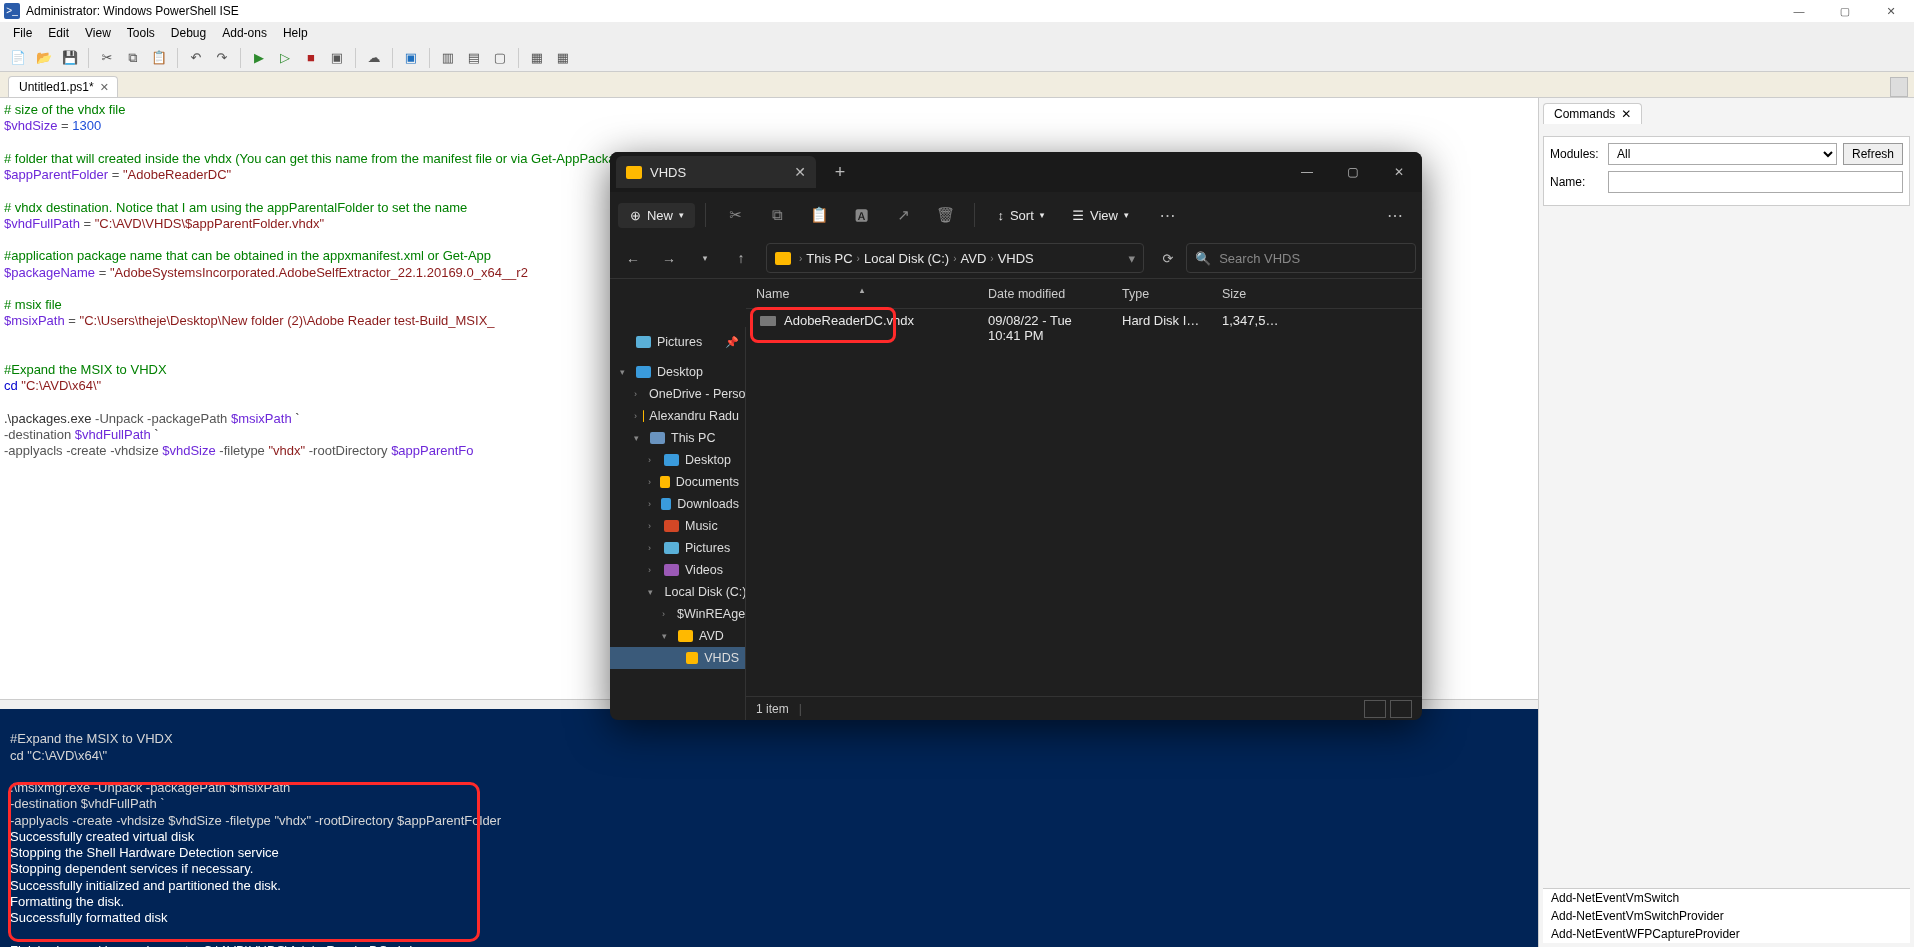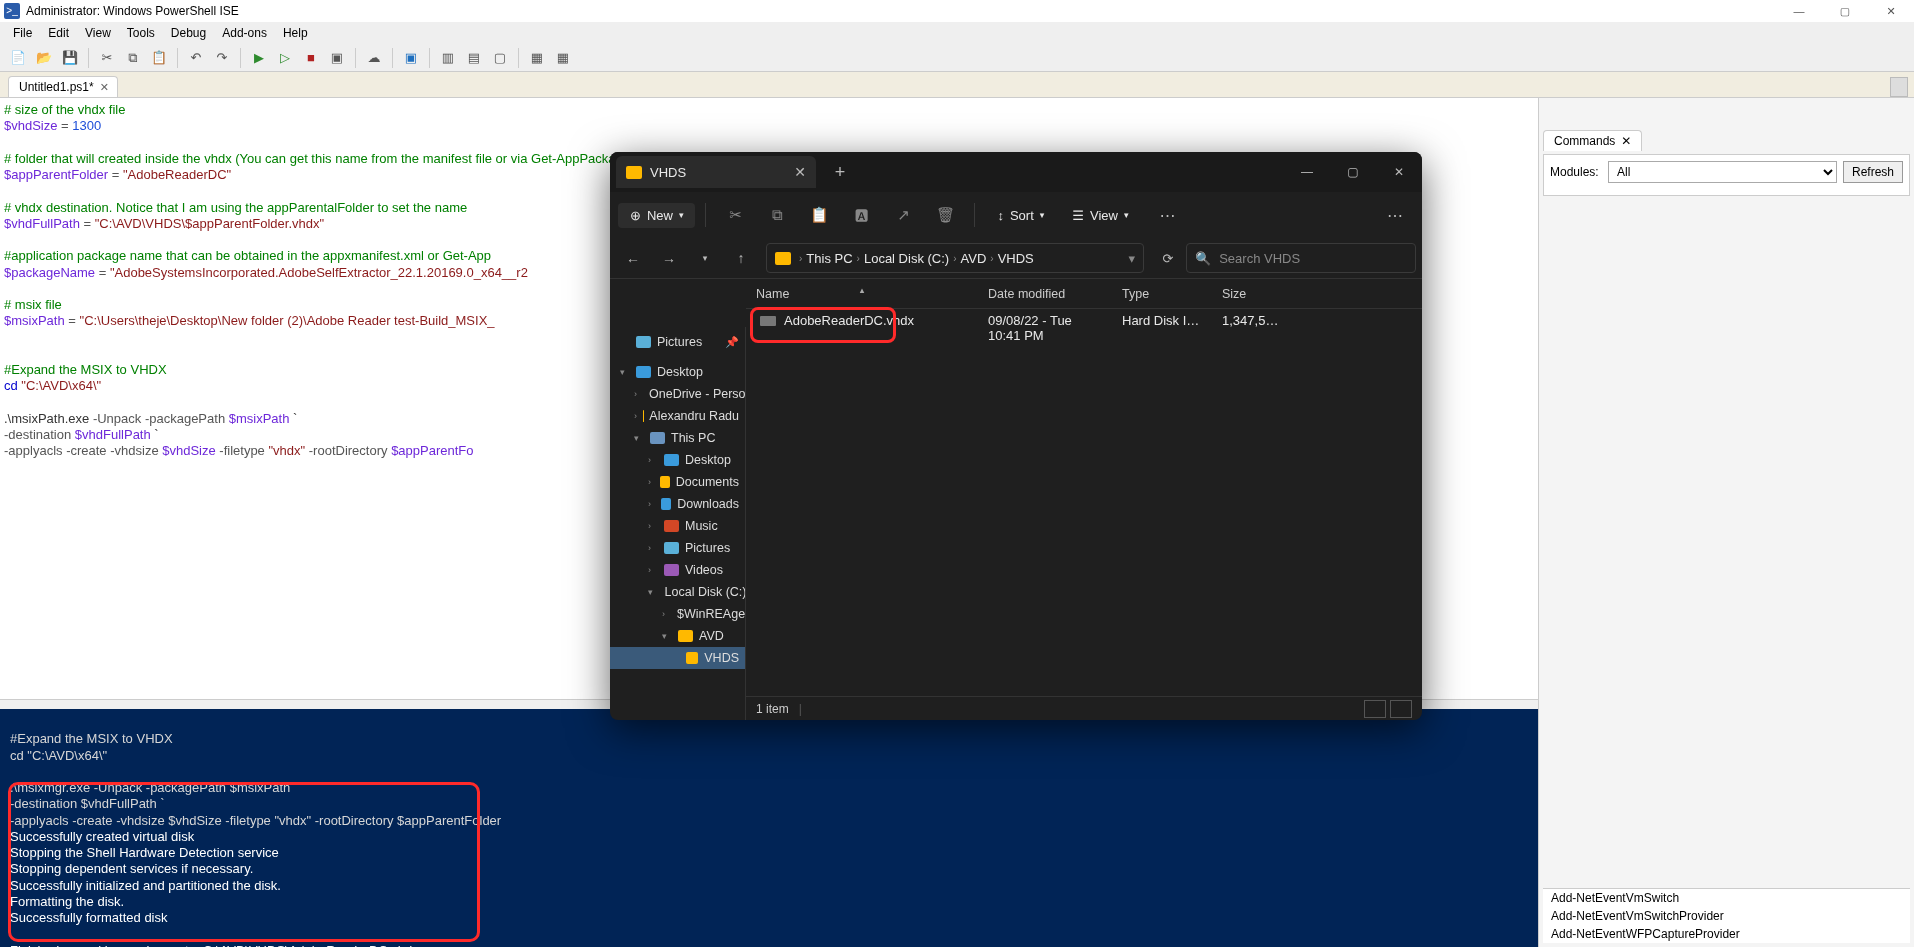--- a/index.html
+++ b/index.html
@@ -32,23 +32,23 @@
 .editor-pane { flex:1; background:#fff; display:flex; font-family:Consolas,monospace; font-size:13px; line-height:1.25; overflow:hidden; position:relative; }
 .gutter { width:42px; text-align:right; color:#2b7489; padding:4px 10px 4px 4px; background:#fff; }
 .code { flex:1; padding:4px 4px; white-space:pre; color:#333; overflow:hidden; }
 .c-cm{color:#008000;} .c-var{color:#6d28d9;} .c-str{color:#8b1a1a;} .c-num{color:#1d4ed8;} .c-op{color:#555;} .c-cmd{color:#0000cd;}
 .grip-bar { height:10px; background:#f0f0f0; border-top:1px solid #ccc; }
 .console-pane { height:238px; background:#012456; color:#d6d6d6; font-family:Consolas,monospace; font-size:13px; line-height:1.25; padding:6px 10px; white-space:pre; position:relative; }
 .console-hl { position:absolute; left:8px; top:73px; width:472px; height:160px; border:3px solid #ff2a2a; border-radius:10px; pointer-events:none; }
 
 
 .cmd-panel { width:376px; background:#f4f4f4; border-left:1px solid #ccc; display:flex; flex-direction:column; font-size:12px; }
-.cmd-tab { height:26px; display:flex; align-items:flex-end; padding-left:4px;margin-top:27px; }
+.cmd-tab { height:26px; display:flex; align-items:flex-end; padding-left:4px; }
 .cmd-tab .ctab { background:#fff; border:1px solid #ccc; border-bottom:none; border-radius:4px 4px 0 0; padding:3px 10px; display:flex; gap:6px; }
-.cmd-body { background:#fff; border:1px solid #ccc; margin:3px 4px 4px 4px; padding:6px; flex:0 0 auto; }
+.cmd-body { background:#fff; border:1px solid #ccc; margin:12px 4px 4px 4px; padding:6px; flex:0 0 auto; }
 .cmd-row { display:flex; align-items:center; gap:6px; margin-bottom:6px; }
 .cmd-row label { width:52px; }
 .cmd-row select, .cmd-row input { flex:1; height:22px; border:1px solid #aaa; font-size:12px; padding:0 4px; background:#fff; }
 .cmd-row button { height:22px; padding:0 8px; border:1px solid #999; background:#efefef; font-size:12px; }
 .cmd-spacer { flex:1; }
 .cmd-list { border-top:1px solid #ccc; background:#fff; margin:0 4px 4px 4px; }
 .cmd-list div { padding:2px 8px; font-size:12px; }
 
 
 .explorer { position:absolute; left:610px; top:152px; width:812px; height:568px; background:#1f1f1f; color:#e8e8e8; font-size:13px; box-shadow:0 10px 40px rgba(0,0,0,.6); border-radius:8px; overflow:hidden; display:flex; flex-direction:column; }
@@ -177,21 +177,21 @@
 <span class="c-cm">#application package name that can be obtained in the appxmanifest.xml or Get-App</span>
 <span class="c-var">$packageName</span><span class="c-op"> = </span><span class="c-str">"AdobeSystemsIncorporated.AdobeSelfExtractor_22.1.20169.0_x64__r2</span>
 
 <span class="c-cm"># msix file</span>
 <span class="c-var">$msixPath</span><span class="c-op"> = </span><span class="c-str">"C:\Users\theje\Desktop\New folder (2)\Adobe Reader test-Build_MSIX_</span>
 
 
 <span class="c-cm">#Expand the MSIX to VHDX</span>
 <span class="c-cmd">cd </span><span class="c-str">"C:\AVD\x64\"</span>
 
-<span>.\msixPath.exe </span><span class="c-op">-Unpack -packagePath </span><span class="c-var">$msixPath</span><span> `</span>
+<span>.\packages.exe </span><span class="c-op">-Unpack -packagePath </span><span class="c-var">$msixPath</span><span> `</span>
 <span class="c-op">-destination </span><span class="c-var">$vhdFullPath</span><span> `</span>
 <span class="c-op">-applyacls -create -vhdsize </span><span class="c-var">$vhdSize</span><span class="c-op"> -filetype </span><span class="c-str">"vhdx"</span><span class="c-op"> -rootDirectory </span><span class="c-var">$appParentFo</span></div>
     </div>
     <div class="grip-bar"></div>
     <div class="console-pane">
 <span>#Expand the MSIX to VHDX
 cd "C:\AVD\x64\"
 
 .\msixmgr.exe -Unpack -packagePath $msixPath `
 -destination $vhdFullPath `
@@ -216,20 +216,24 @@
       <div class="ctab">
         <span>Commands</span>
         <span>✕</span>
       </div>
     </div>
     <div class="cmd-body">
       <div class="cmd-row">
         <label>Modules:</label>
         <select><option>All</option></select>
         <button>Refresh</button>
+      </div>
+      <div class="cmd-row">
+        <label>Name:</label>
+        <input type="text" style="">
       </div>
     </div>
     <div class="cmd-spacer"></div>
     <div class="cmd-list">
       <div>Add-NetEventVmSwitch</div>
       <div>Add-NetEventVmSwitchProvider</div>
       <div>Add-NetEventWFPCaptureProvider</div>
     </div>
   </div>
 </div>

